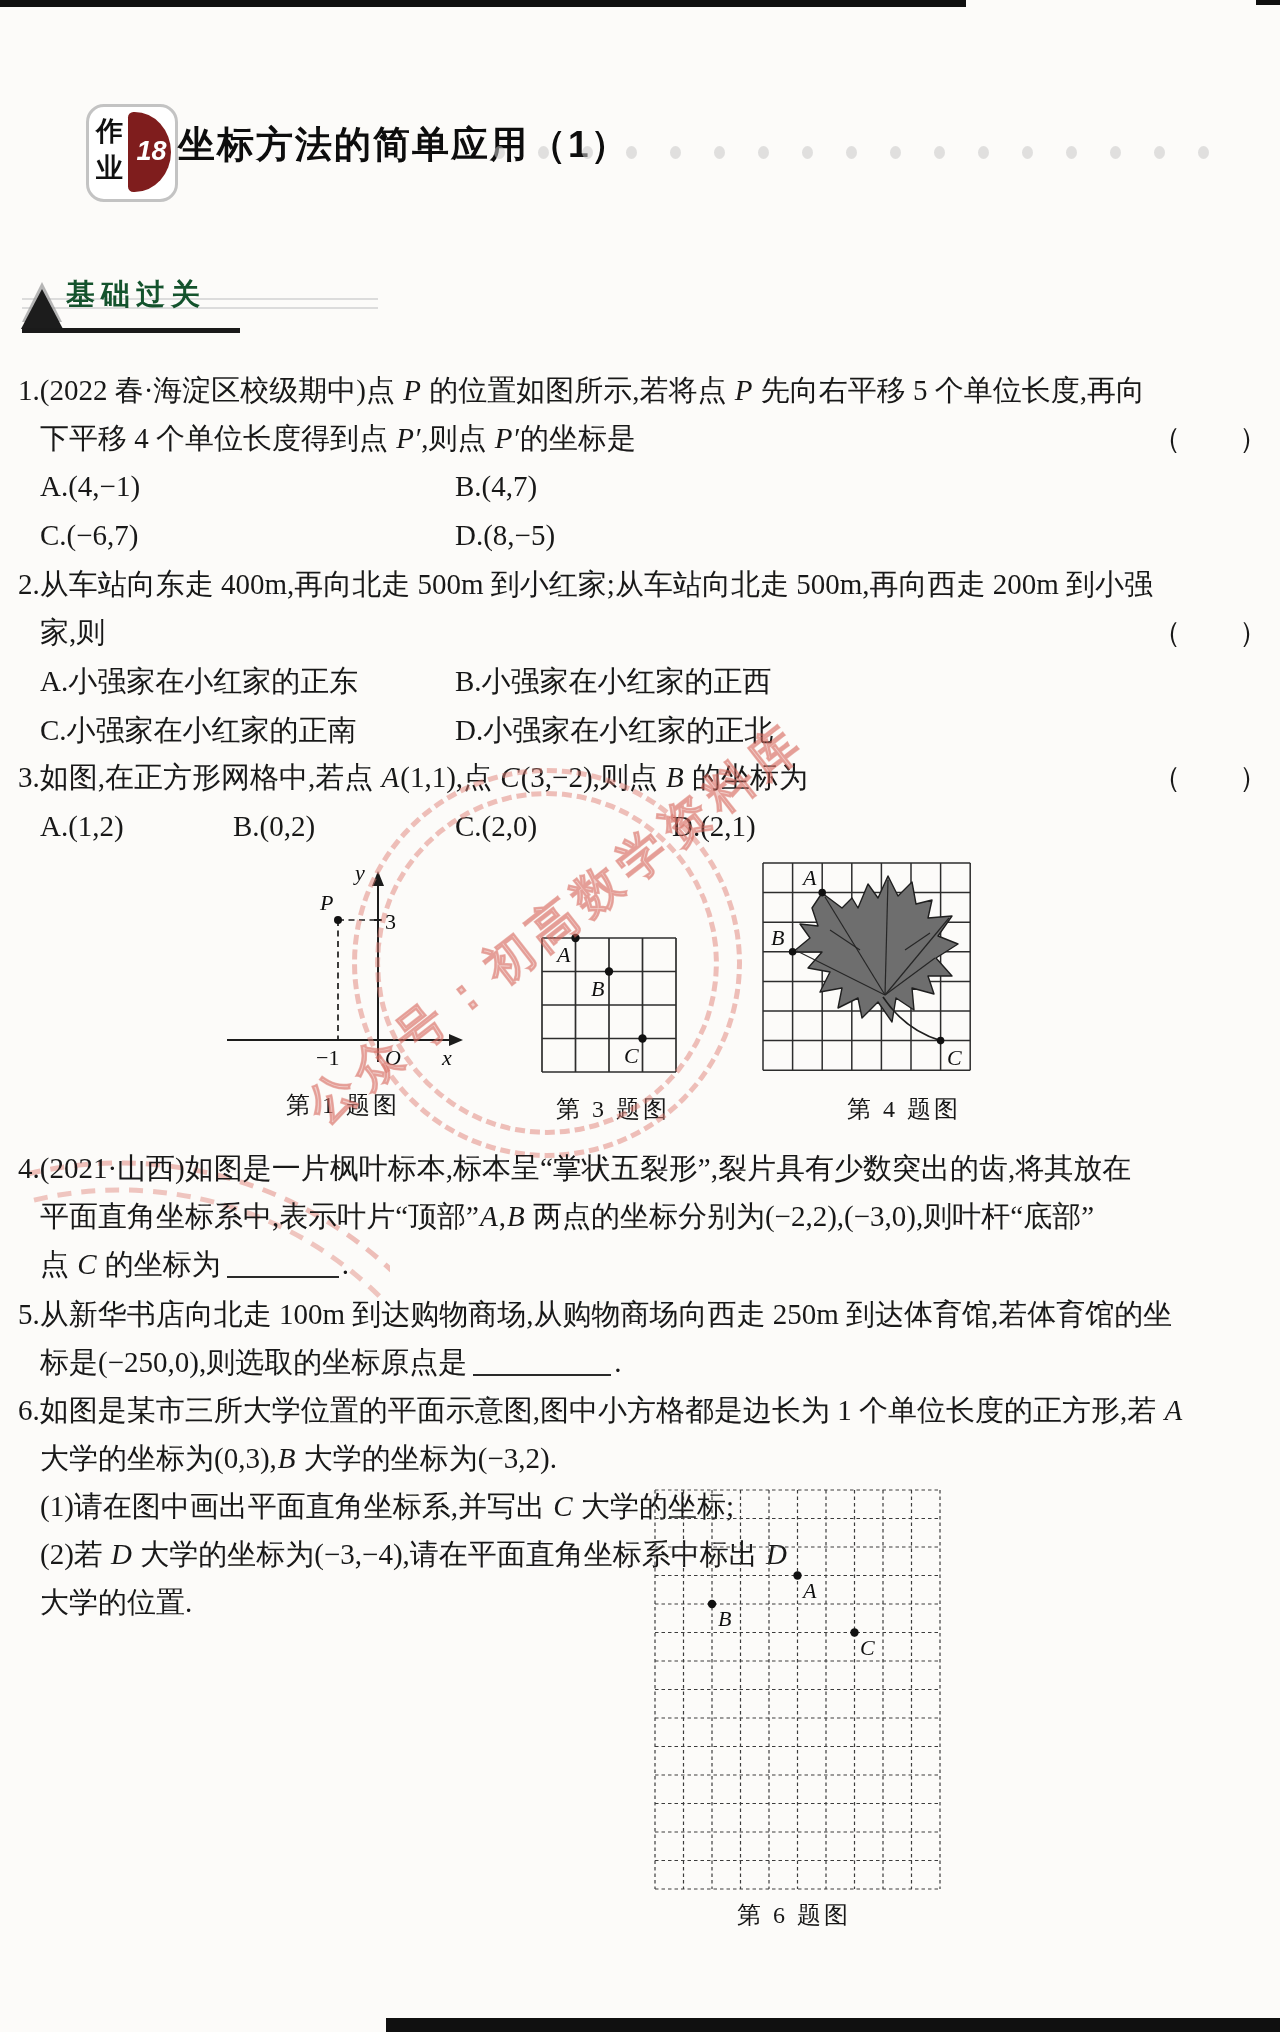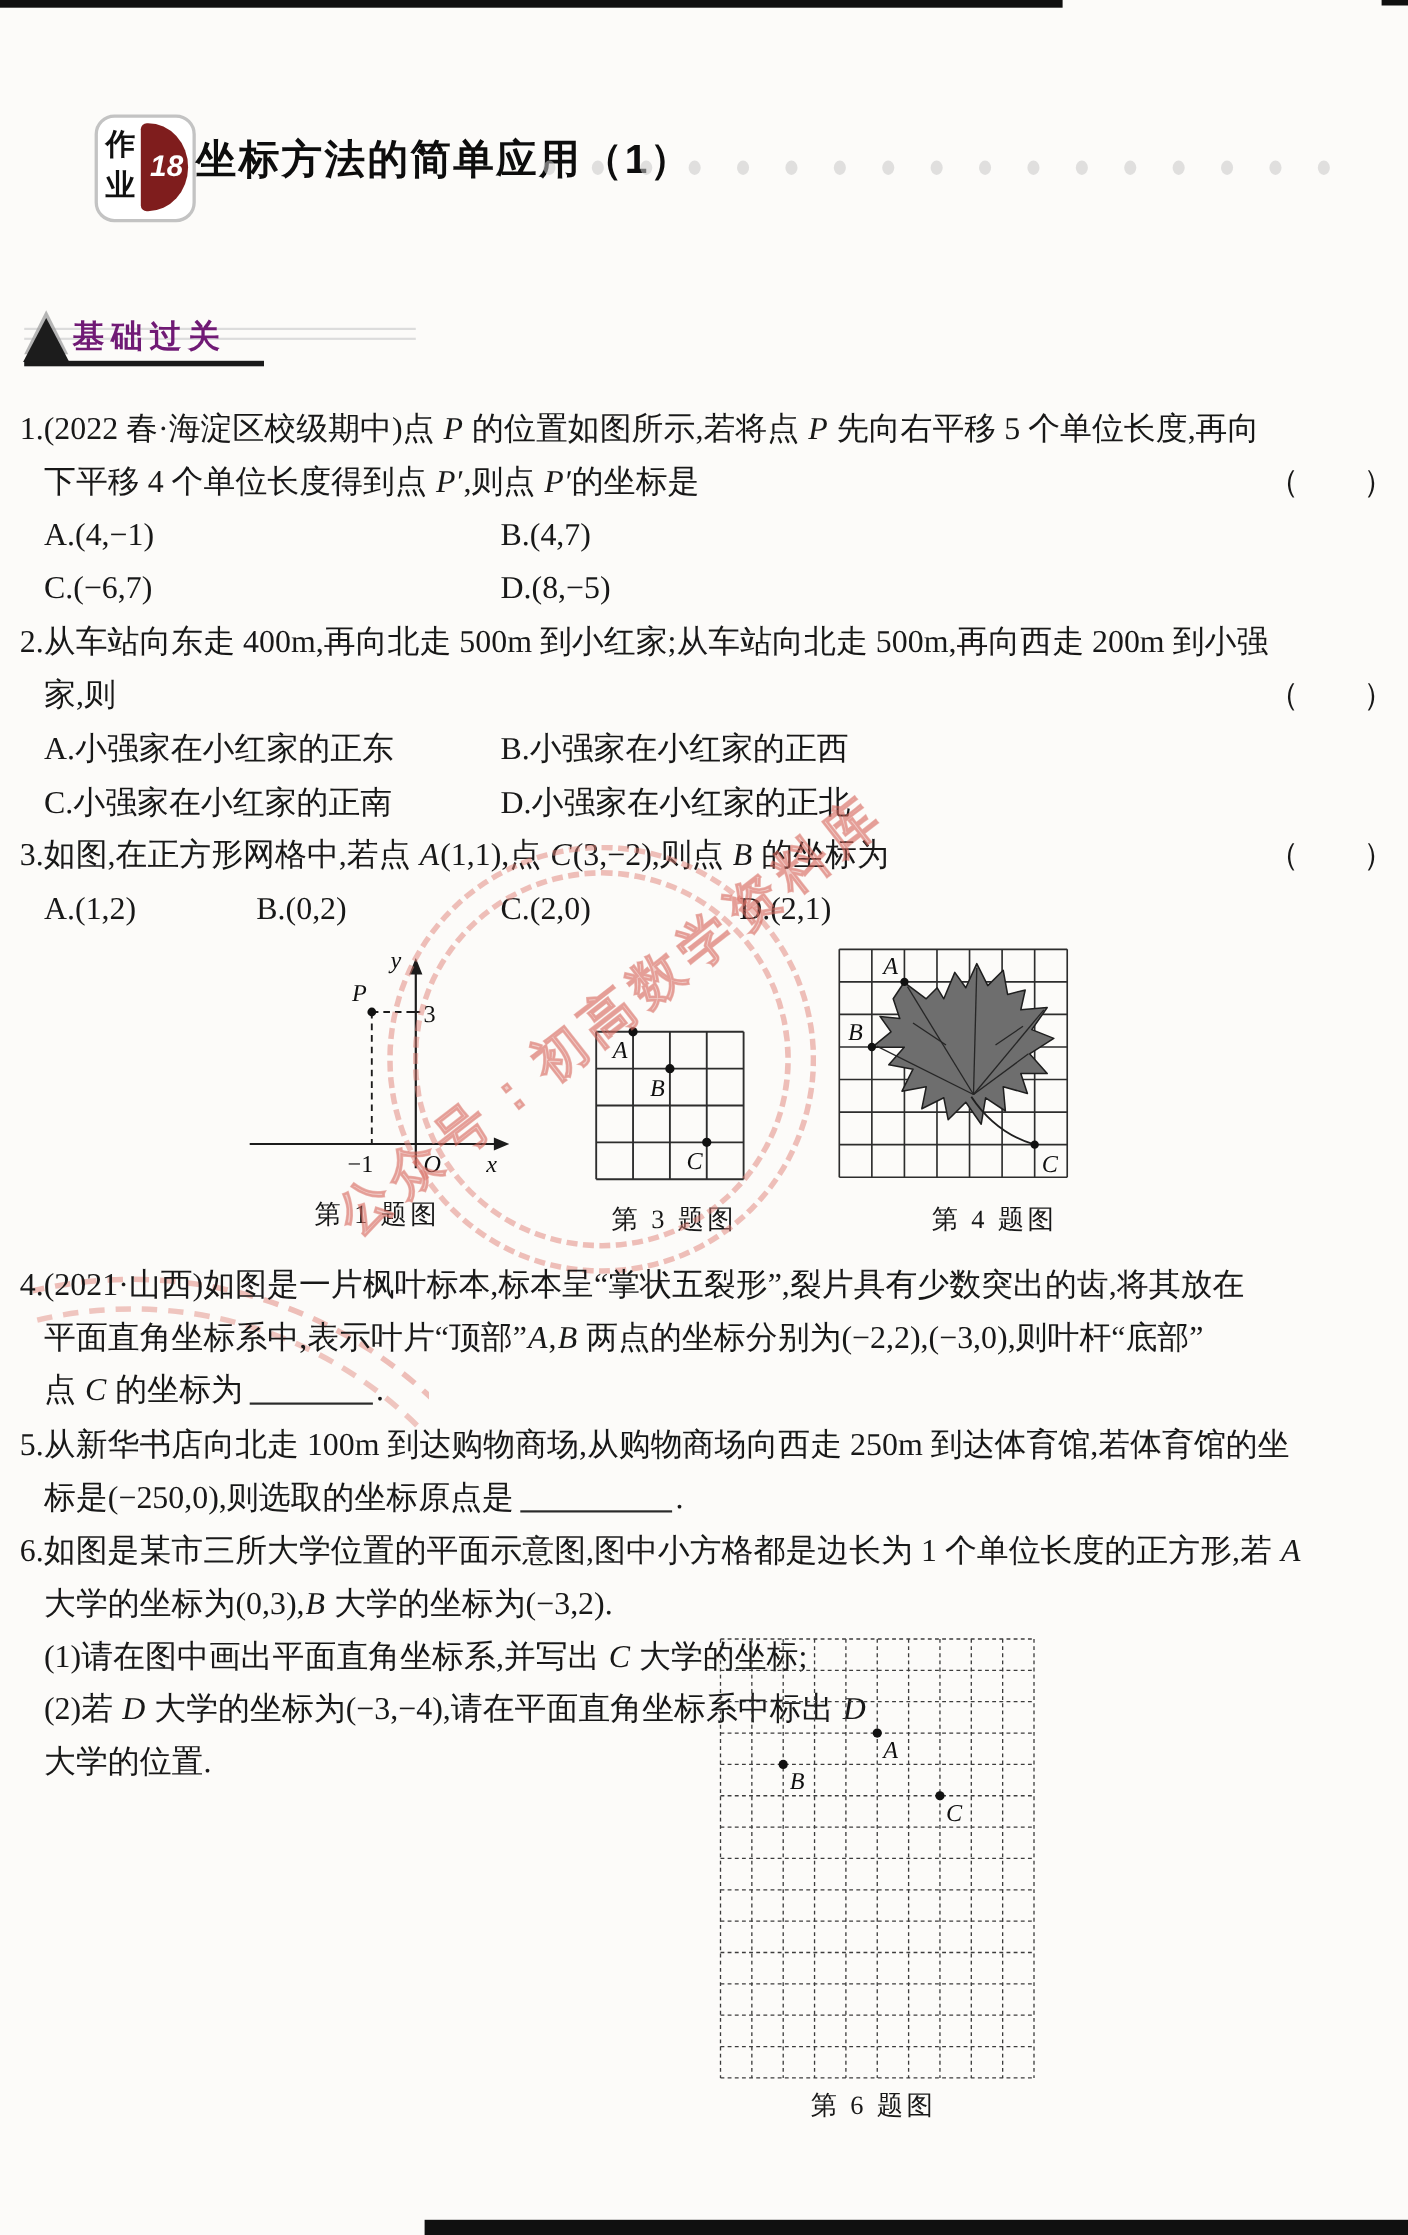--- a/index.html
+++ b/index.html
@@ -16,21 +16,21 @@
   .badge-zuo,.badge-ye{position:absolute;left:7px;width:34px;font:700 27px/30px "Liberation Sans","DejaVu Sans",sans-serif;color:#111;}
   .badge-zuo{top:9px;} .badge-ye{top:46px;}
   .badge-d{position:absolute;left:39px;top:5px;width:43px;height:80px;background:#7f1d1d;border-radius:6px 40px 40px 6px / 6px 44px 44px 6px;}
   .badge-num{position:absolute;left:2px;top:24px;width:100%;text-align:center;font:italic 900 27px/30px "Liberation Sans","DejaVu Sans",sans-serif;color:#fff;}
   .title{position:absolute;left:178px;top:122px;font:900 37px/46px "Liberation Sans","DejaVu Sans",sans-serif;color:#0d0d0d;letter-spacing:2px;}
   .dots{position:absolute;left:494px;top:146px;display:flex;gap:33px;}
   .dots span{width:11px;height:13px;border-radius:50%;background:#c9c9c9;opacity:.55;}
   
   .sec{position:absolute;left:20px;top:276px;width:420px;height:64px;}
   .sec .ln{position:absolute;height:2px;background:#dcdcdc;left:2px;width:356px;}
-  .sec-title{position:absolute;left:46px;top:12px;font:700 29px/36px "Liberation Serif","DejaVu Serif",serif;color:#701a75;letter-spacing:6px;}
+  .sec-title{position:absolute;left:46px;top:0;font:700 29px/36px "Liberation Serif","DejaVu Serif",serif;color:#14532d;letter-spacing:6px;}
   .sec-under{position:absolute;left:2px;top:52px;width:218px;height:5px;background:#1a1a1a;}
   
   svg text{font-family:"Liberation Serif","DejaVu Serif",serif;font-style:italic;font-size:22px;fill:#101010;}
   svg text.num{font-style:normal;}
   
   .wm-ring{position:absolute;border:5px dashed rgba(224,130,120,.50);border-radius:50%;pointer-events:none;}
   .wm-text{position:absolute;left:252px;top:906px;width:580px;text-align:center;transform:rotate(-38deg);
            font:700 48px/56px "Liberation Serif","DejaVu Serif",serif;letter-spacing:8px;white-space:nowrap;
            color:rgba(214,104,94,.32);-webkit-text-stroke:1px rgba(214,104,94,.45);pointer-events:none;}
   .artifact{position:absolute;background:#101010;}

